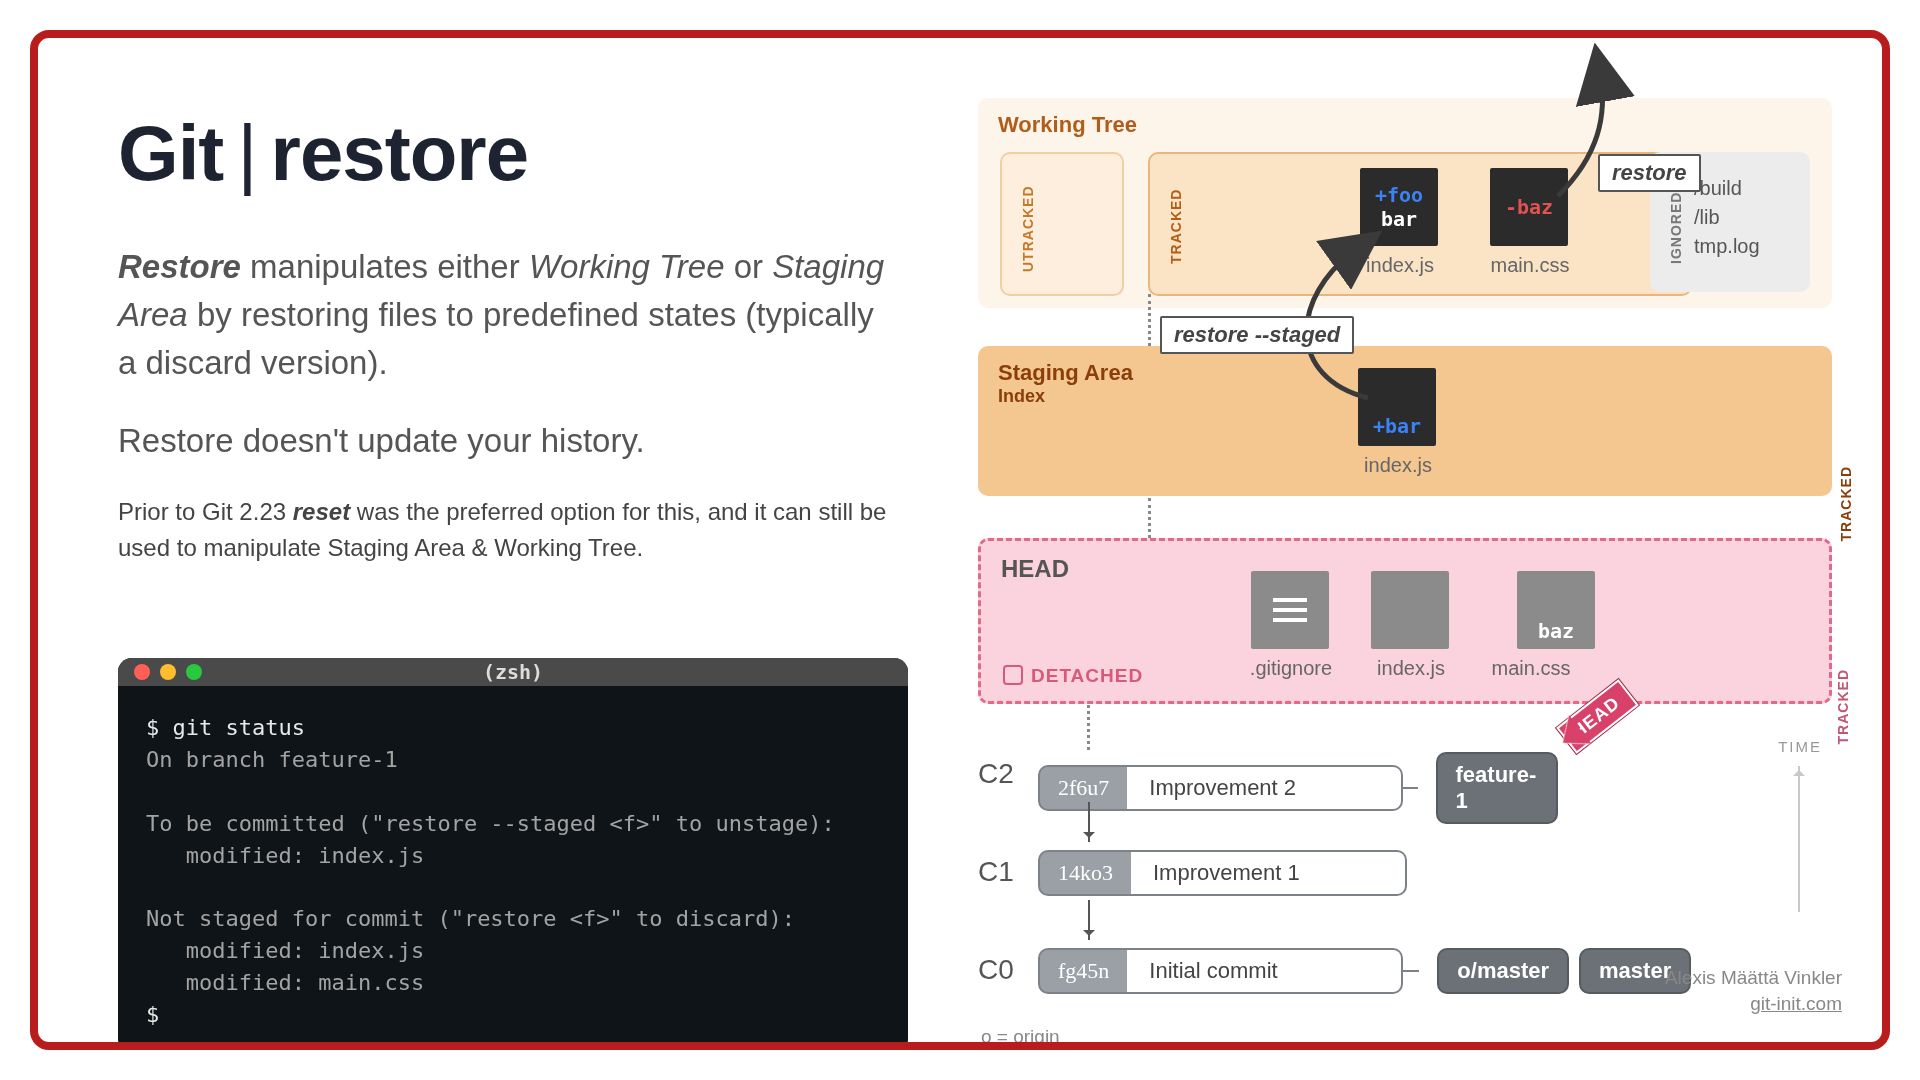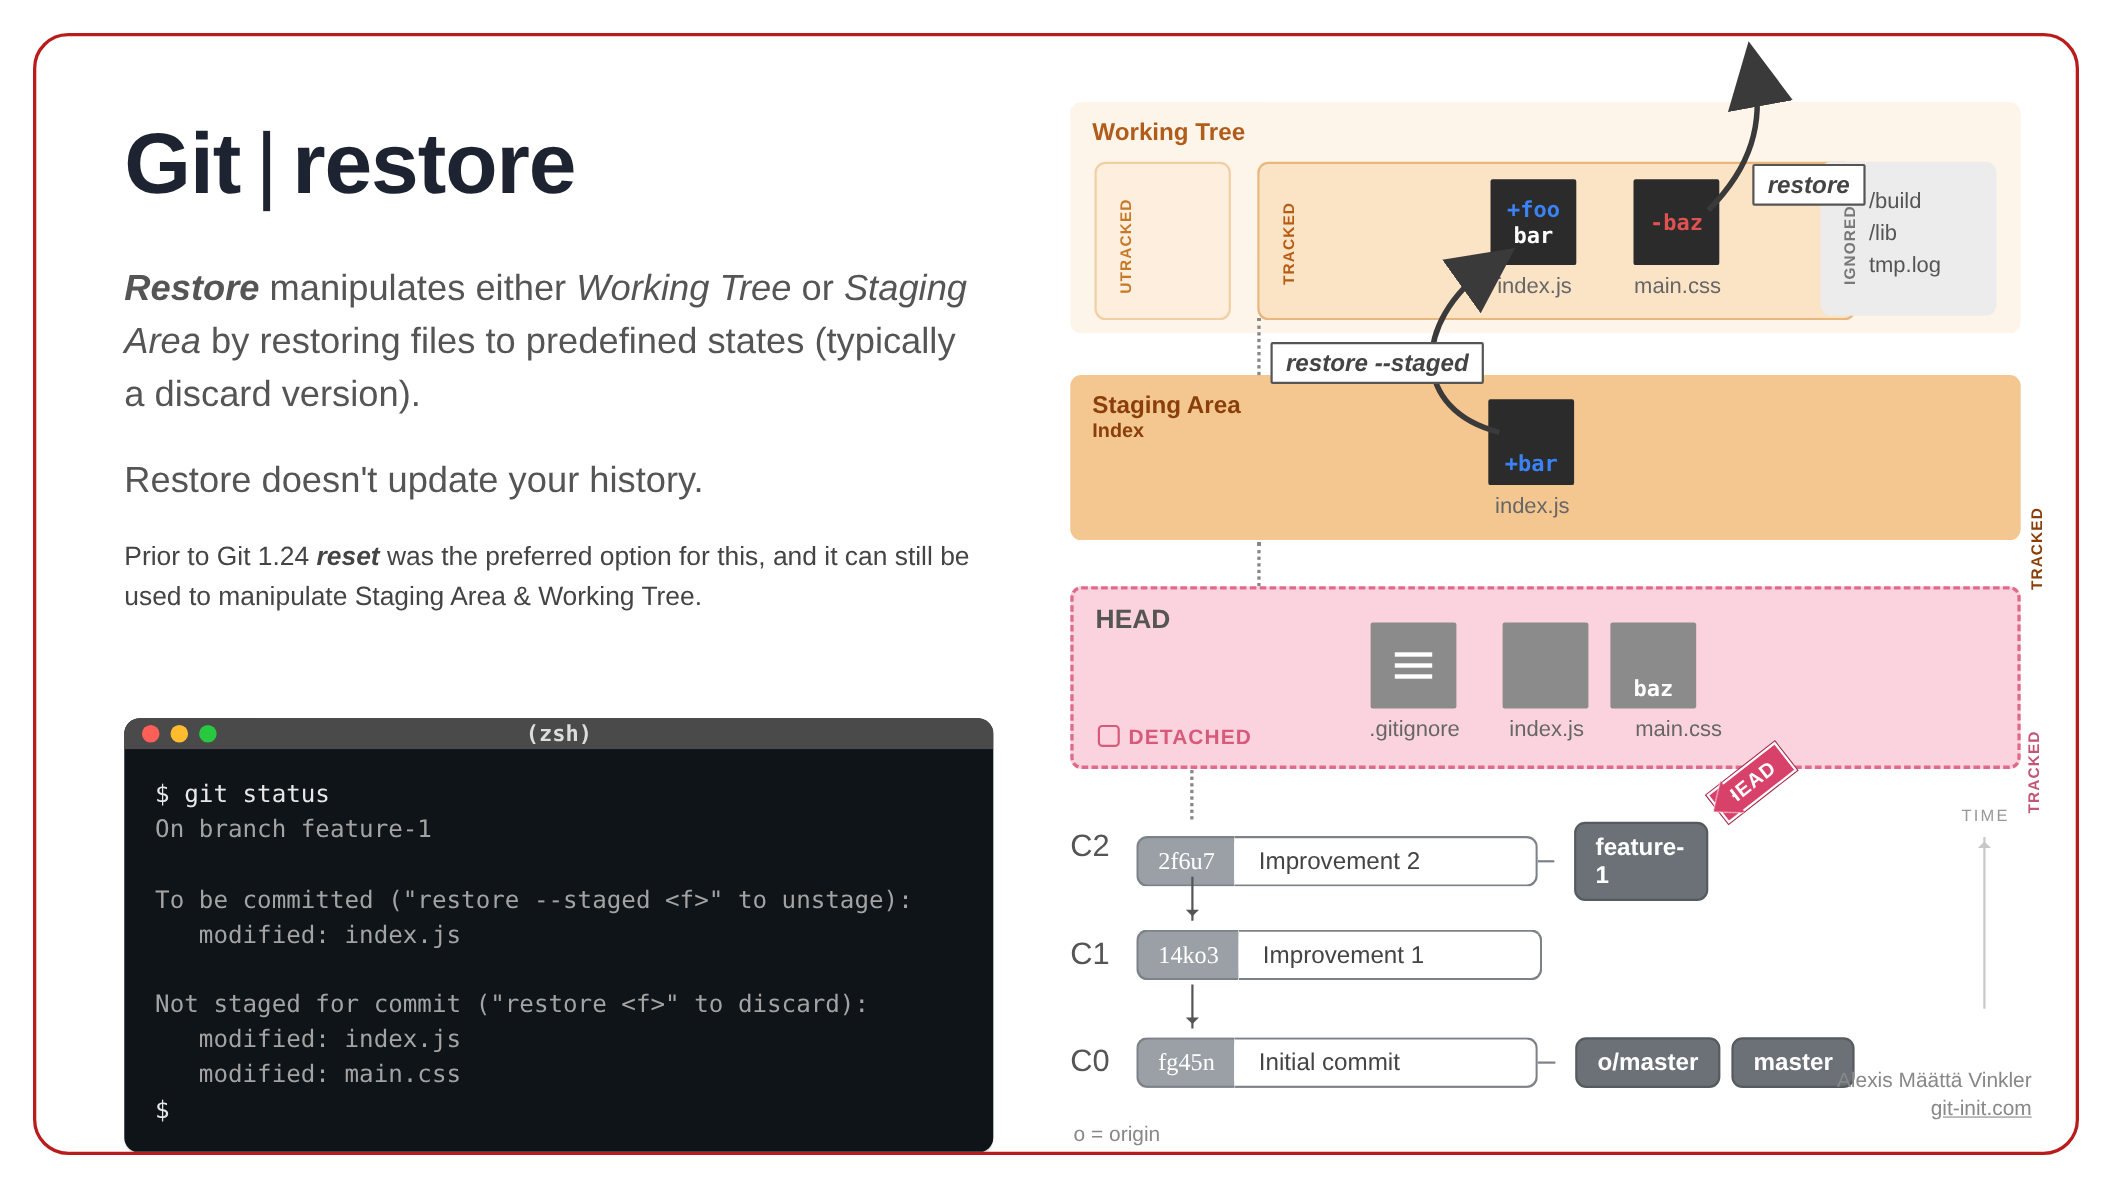--- a/index.html
+++ b/index.html
@@ -1,18 +1,18 @@
 <!DOCTYPE html>
 <html><head>
 <meta charset="utf-8">
 <style>
   html,body{margin:0;padding:0;background:#fff;}
   body{font-family:-apple-system,BlinkMacSystemFont,"Segoe UI",Helvetica,Arial,sans-serif;color:#333;}
   .page{box-sizing:border-box;width:1920px;height:1080px;padding:30px;}
-  .card{box-sizing:border-box;width:100%;height:100%;border:3px solid #b91c1c;border-radius:32px;position:relative;background:#fff;overflow:hidden;}
+  .card{box-sizing:border-box;width:100%;height:100%;border:8px solid #b91c1c;border-radius:19px;position:relative;background:#fff;overflow:hidden;}
   .left{position:absolute;left:80px;top:70px;width:780px;}
   h1{margin:0 0 44px 0;font-size:78px;font-weight:900;color:#1d2330;letter-spacing:-1px;}
   h1 .pipe{font-weight:400;margin:0 14px;}
   .lead{font-size:33px;line-height:1.45;color:#555;margin:0 0 30px 0;font-weight:400;}
   .lead b{font-weight:700;font-style:italic;}
   .lead i{font-style:italic;}
   .note{font-size:24px;color:#444;line-height:1.5;}
   .note b{font-weight:700;font-style:italic;}
   
   .term{position:absolute;left:80px;top:620px;width:790px;border-radius:14px;overflow:hidden;background:#0f1418;box-shadow:0 2px 0 rgba(0,0,0,.1);}
@@ -84,21 +84,21 @@
 
   <div class="left">
     <h1>
       <span>Git</span><span class="pipe">|</span><span>restore</span>
     </h1>
     <p class="lead">
       <b>Restore</b><span> manipulates either </span><i>Working Tree</i><span> or </span><i>Staging Area</i><span> by restoring files to predefined states (typically a discard version).</span>
     </p>
     <p class="lead">Restore doesn't update your history.</p>
     <p class="note">
-      <span>Prior to Git 1.24 </span><b>reset</b><span> was the preferred option for this, and it can still be used to manipulate Staging Area &amp; Working Tree.</span>
+      <span>Prior to Git 2.23 </span><b>reset</b><span> was the preferred option for this, and it can still be used to manipulate Staging Area &amp; Working Tree.</span>
     </p>
   </div>
 
   <div class="term">
     <div class="term-bar">
       <span class="dot r"></span>
       <span class="dot y"></span>
       <span class="dot g"></span>
       <span class="term-title">(zsh)</span>
     </div>
@@ -176,21 +176,21 @@
     <div class="dots" style="top:602px;height:50px;left:109px;"></div>
 
     <div class="headbox">
       <div class="t">HEAD</div>
       <div class="detached"><span class="cb"></span><span>DETACHED</span></div>
       <div class="sidelab">TRACKED</div>
       <div class="hfile menu" style="left:270px;top:30px;"></div>
       <div class="flabel" style="left:248px;top:116px;width:124px;">.gitignore</div>
       <div class="hfile" style="left:390px;top:30px;"></div>
       <div class="flabel" style="left:378px;top:116px;width:104px;">index.js</div>
-      <div class="hfile" style="left:488px;top:30px;text-align:center;">
+      <div class="hfile" style="left:536px;top:30px;text-align:center;">
             <span>baz</span>
           </div>
       <div class="flabel" style="left:498px;top:116px;width:104px;">main.css</div>
     </div>
 
     <div class="headflag" style="left:580px;top:602px;">
       <div class="body">HEAD</div>
     </div>
 
     <div class="crow" style="top:654px;">

